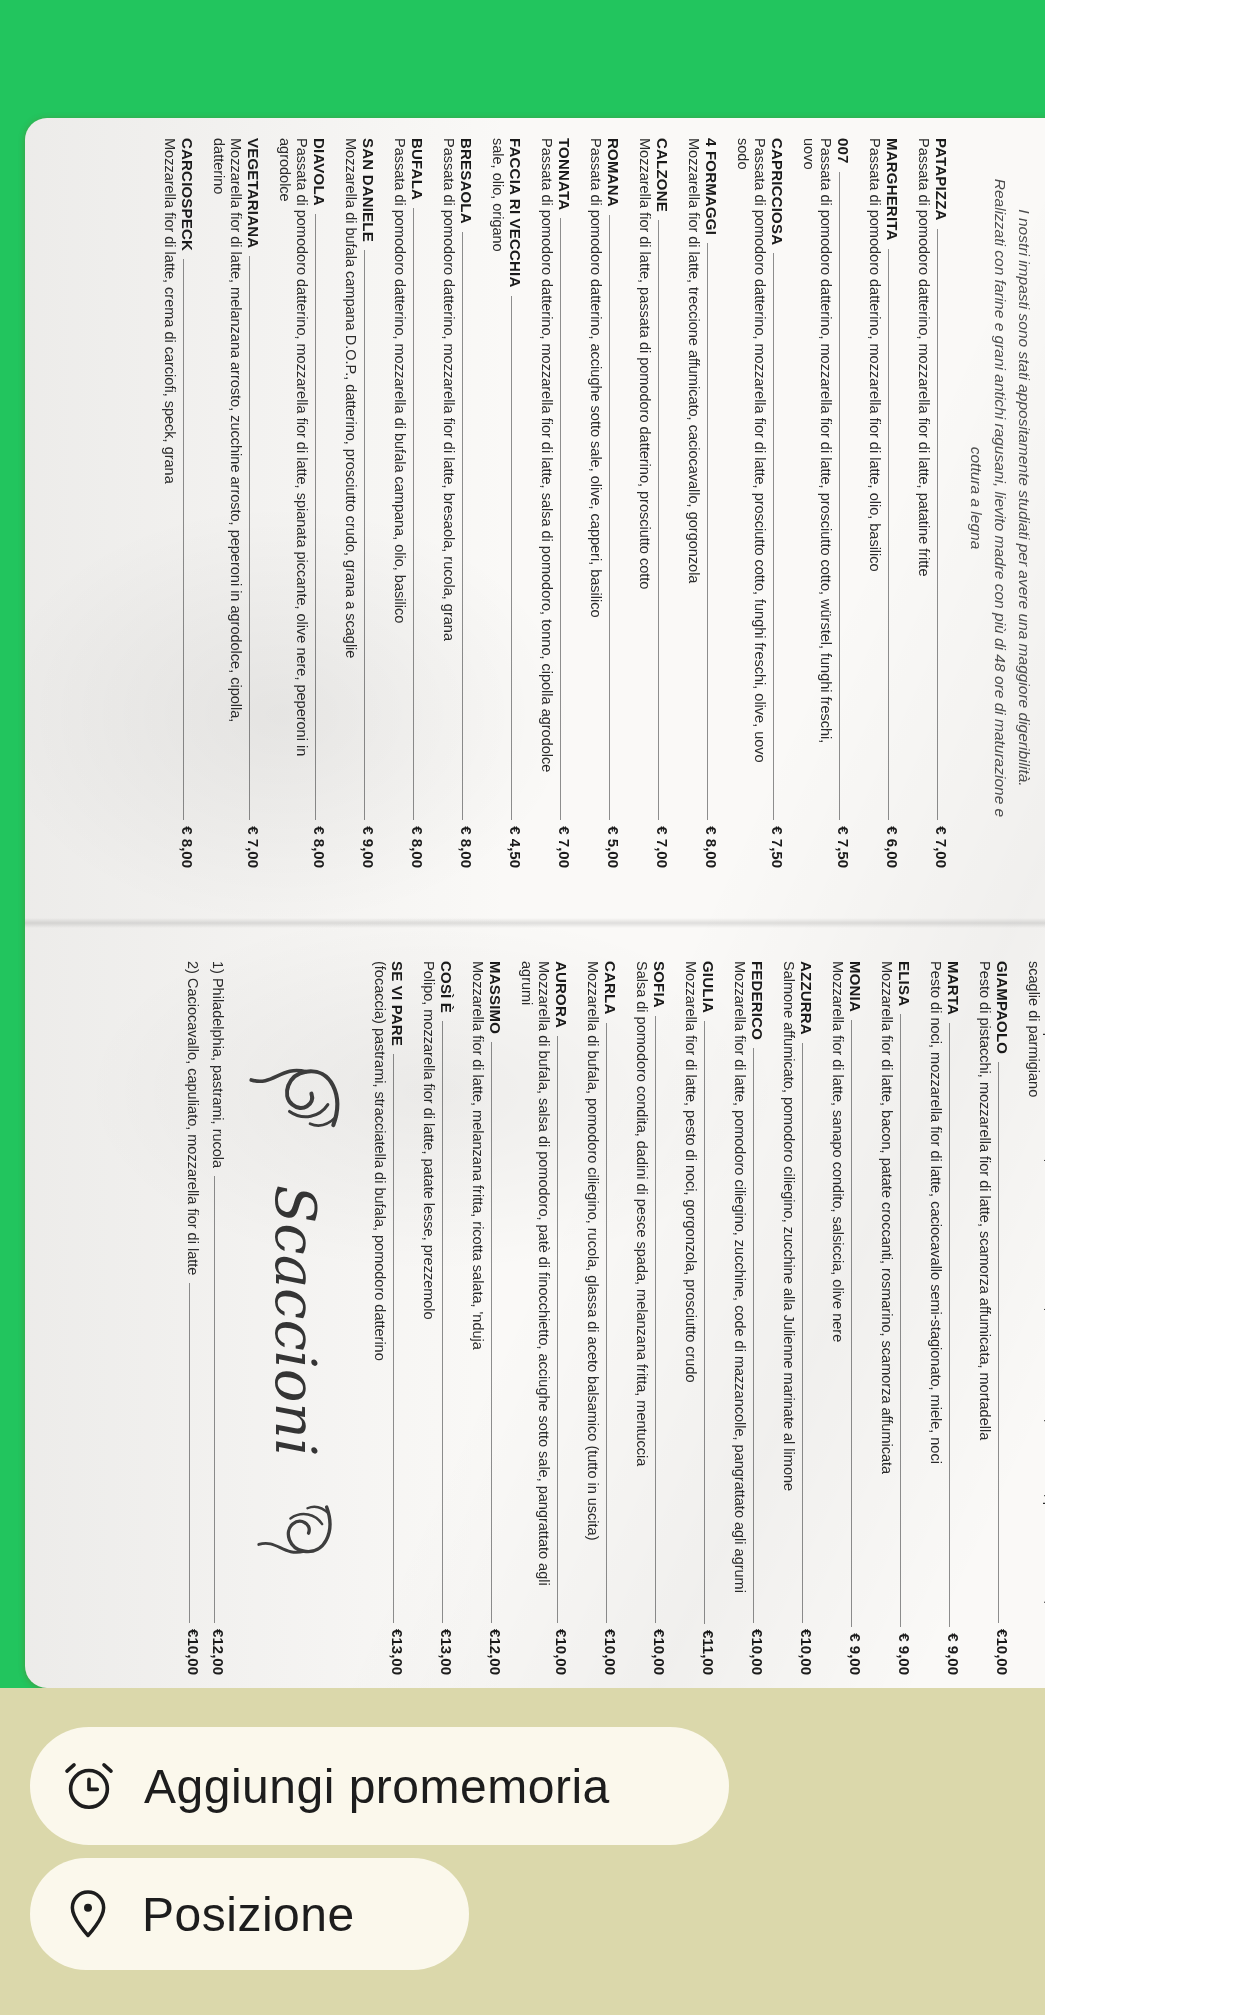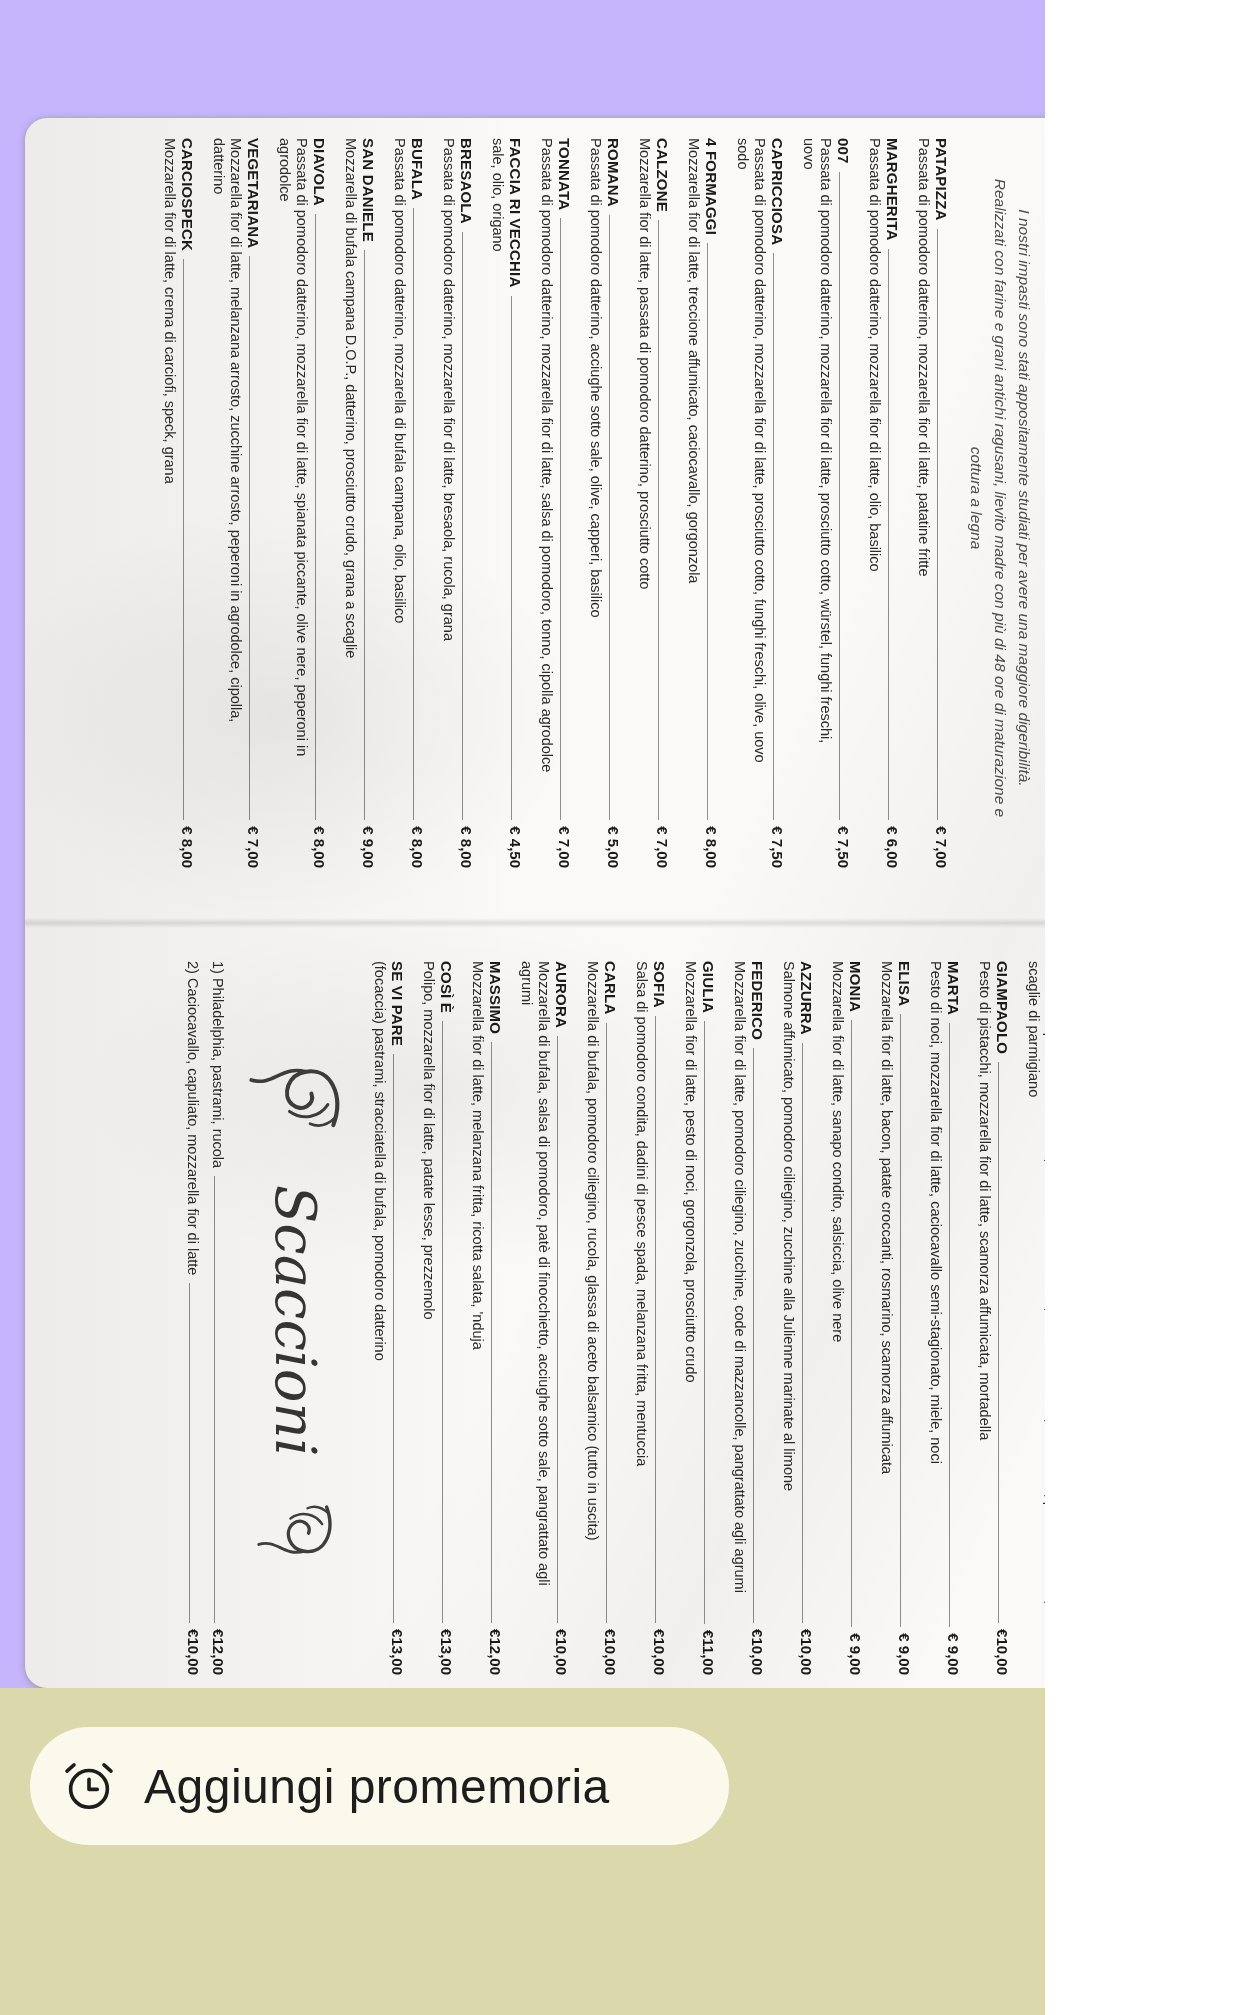--- a/index.html
+++ b/index.html
@@ -1,17 +1,17 @@
 <!DOCTYPE html>
 <html><head>
 <meta charset="utf-8">
 <style>
   html,body{margin:0;padding:0;}
   body{font-family:"Liberation Sans",sans-serif;}
-  .screen{position:relative;width:1045px;height:2015px;background:#c4b5fd;overflow:hidden;}
+  .screen{position:relative;width:1045px;height:2015px;background:#22c55e;overflow:hidden;}
   .bottom-bar{position:absolute;left:0;top:1688px;width:100%;height:327px;background:#dbd8ab;}
   
   .photo{position:absolute;left:25px;top:118px;width:1163px;height:1570px;background:#faf9f7;
          border-radius:22px;overflow:hidden;box-shadow:0 1px 6px rgba(110,100,35,.45);}
   .paper-shade1{position:absolute;inset:0;background:linear-gradient(90deg,rgba(60,60,60,.07),rgba(0,0,0,0) 42%);}
   .paper-shade2{position:absolute;inset:0;background:
       radial-gradient(ellipse 420px 300px at 22% 38%,rgba(0,0,0,.06),rgba(0,0,0,0) 70%),
       radial-gradient(ellipse 500px 260px at 35% 62%,rgba(0,0,0,.05),rgba(0,0,0,0) 70%),
       linear-gradient(115deg,rgba(0,0,0,0) 55%,rgba(0,0,0,.04) 72%,rgba(0,0,0,0) 86%);}
   .crease{position:absolute;left:0;top:800px;width:100%;height:10px;
@@ -397,15 +397,22 @@
 
   <div class="chip chip-reminder">
     <svg width="58" height="58" viewBox="0 0 24 24">
       <circle cx="12" cy="13.2" r="7.6" fill="none" stroke="#1d1d1d" stroke-width="1.5"></circle>
       <path d="M12 9.2 v4.2 h3.4" fill="none" stroke="#1d1d1d" stroke-width="1.5" stroke-linecap="round" stroke-linejoin="round"></path>
       <path d="M5.8 3.3 L2.9 5.8 M18.2 3.3 L21.1 5.8" fill="none" stroke="#1d1d1d" stroke-width="1.5" stroke-linecap="round"></path>
     </svg>
     <span class="chip-label">Aggiungi promemoria</span>
   </div>
 
+  <div class="chip chip-location">
+    <svg width="56" height="56" viewBox="0 0 24 24">
+      <path d="M12 2.6 C8.1 2.6 5.3 5.7 5.3 9.3 C5.3 14.1 12 21.2 12 21.2 S18.7 14.1 18.7 9.3 C18.7 5.7 15.9 2.6 12 2.6 Z" fill="none" stroke="#1d1d1d" stroke-width="1.5" stroke-linejoin="round"></path>
+      <circle cx="12" cy="9.3" r="1.7" fill="#1d1d1d"></circle>
+    </svg>
+    <span class="chip-label">Posizione</span>
+  </div>
 
 
 </div>
 
 </body></html>

